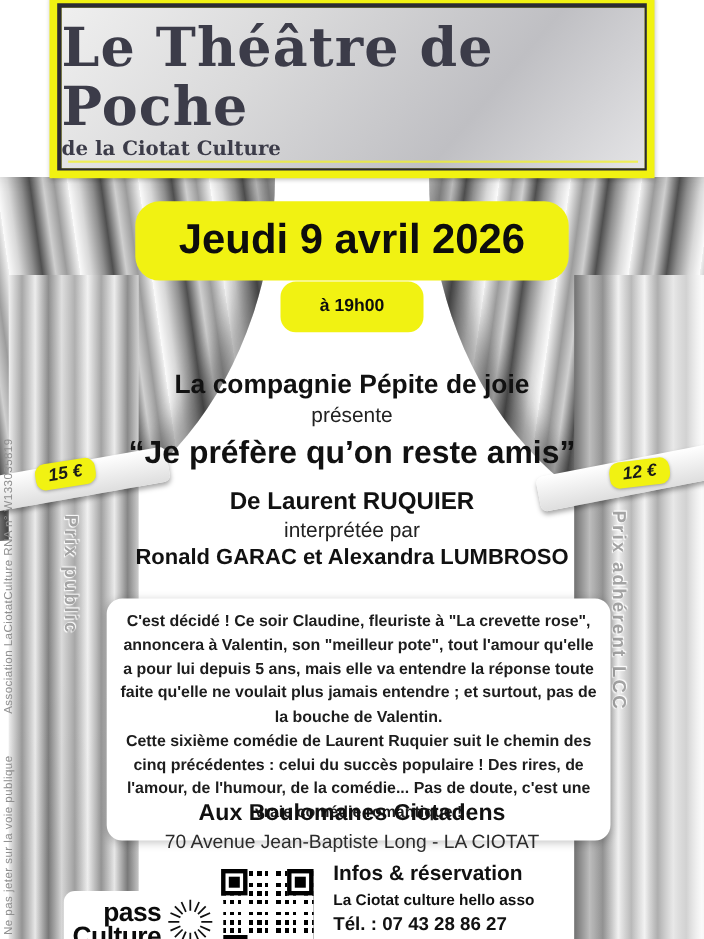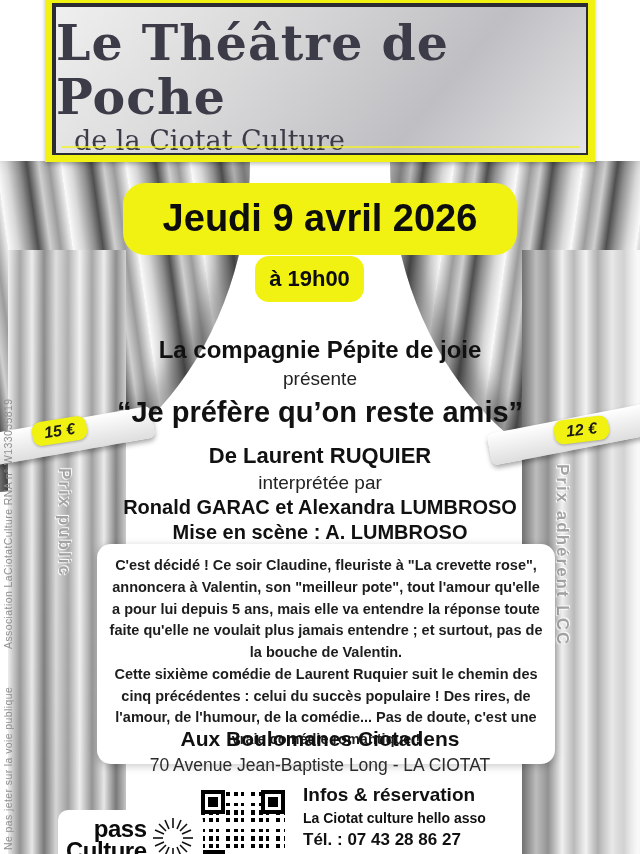--- a/index.html
+++ b/index.html
@@ -92,32 +92,32 @@
     content:""; position:absolute; left:6px; right:6px; bottom:5px; height:2px;
     background:rgba(241,242,40,.75);
   }
   .title {
     margin-top:10px; font-family:"DejaVu Serif","Liberation Serif",serif;
     font-weight:bold; font-size:49px; line-height:1.1; letter-spacing:1px;
     color:var(--title_ink,#3c3c49);
   }
   .subtitle {
     font-family:"DejaVu Serif","Liberation Serif",serif;
-    font-weight:normal; font-size:27px; color:var(--title_ink,#3c3c49);margin-left:18px;
+    font-weight:bold; font-size:18px; color:var(--title_ink,#3c3c49);
   }
   
   .date-pill {
     position:absolute; left:123px; top:183px; width:394px; height:72px; z-index:5;
     background:var(--yellow,#f1f212); border-radius:22px;
     font-weight:bold; font-size:38px; line-height:70px; text-align:center; color:#0d0d0d;
   }
   .time-pill {
-    position:absolute; left:255px; top:256px; width:109px; height:46px; z-index:5;
+    position:absolute; left:255px; top:256px; width:130px; height:46px; z-index:5;
     background:var(--yellow,#f1f212); border-radius:14px;
-    font-weight:bold; font-size:22px; line-height:46px; text-align:center; color:#0d0d0d;
+    font-weight:bold; font-size:16px; line-height:46px; text-align:center; color:#0d0d0d;
   }
   
   .cline { position:absolute; left:0; right:0; text-align:center; z-index:5; white-space:nowrap; }
   .company     { top:336px; font-size:24px; font-weight:bold; }
   .presents    { top:368px; font-size:19px; color:#222; }
   .show-title  { top:396px; font-size:29px; font-weight:bold; }
   .author      { top:443px; font-size:22px; font-weight:bold; }
   .interpretee { top:472px; font-size:19px; color:#222; }
   .performers  { top:496px; font-size:20px; font-weight:bold; }
   .direction   { top:521px; font-size:20px; font-weight:bold; }
@@ -190,21 +190,20 @@
 
   <div class="date-pill">Jeudi 9 avril 2026</div>
   <div class="time-pill">à 19h00</div>
 
   <div class="cline company">La compagnie Pépite de joie</div>
   <div class="cline presents">présente</div>
   <div class="cline show-title">“Je préfère qu’on reste amis”</div>
   <div class="cline author">De Laurent RUQUIER</div>
   <div class="cline interpretee">interprétée par</div>
   <div class="cline performers">Ronald GARAC et Alexandra LUMBROSO</div>
-  <div class="cline direction">Mise en scène : A. LUMBROSO</div>
 
   <div class="synopsis">
     <p>C'est décidé ! Ce soir Claudine, fleuriste à "La crevette rose", annoncera à Valentin, son "meilleur pote", tout l'amour qu'elle a pour lui depuis 5 ans, mais elle va entendre la réponse toute faite qu'elle ne voulait plus jamais entendre ; et surtout, pas de la bouche de Valentin.</p>
     <p>Cette sixième comédie de Laurent Ruquier suit le chemin des cinq précédentes : celui du succès populaire ! Des rires, de l'amour, de l'humour, de la comédie... Pas de doute, c'est une vraie comédie romantique !</p>
   </div>
 
   <div class="cline venue-name">Aux Boulomanes Ciotadens</div>
   <div class="cline venue-addr">70 Avenue Jean-Baptiste Long - LA CIOTAT</div>
 
   <div class="qr">

